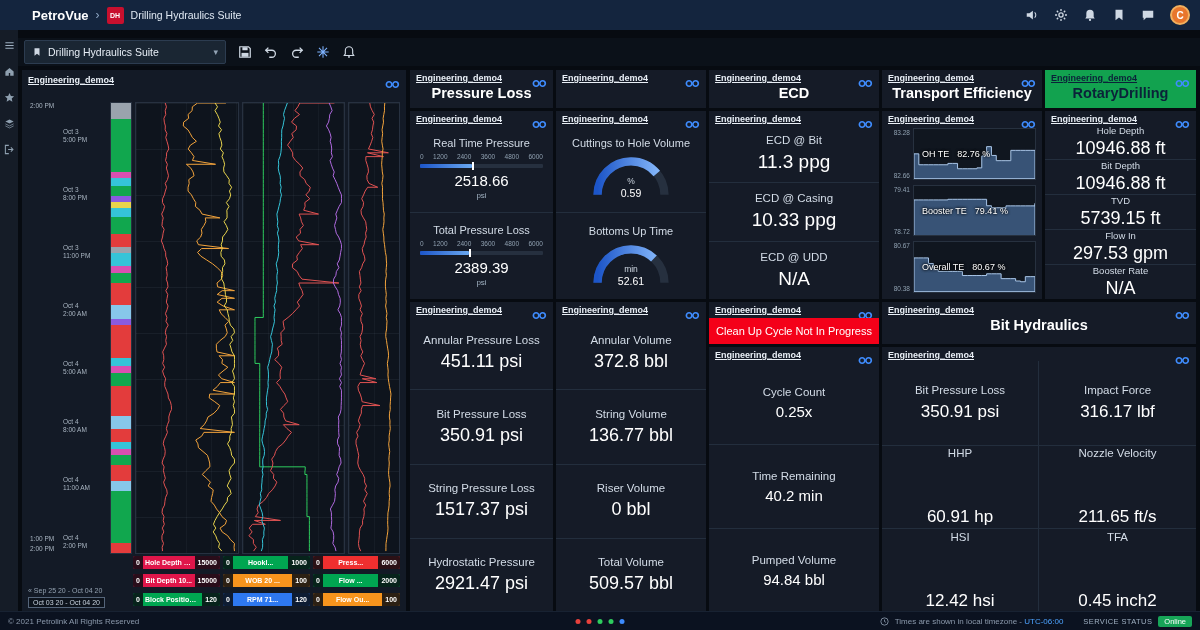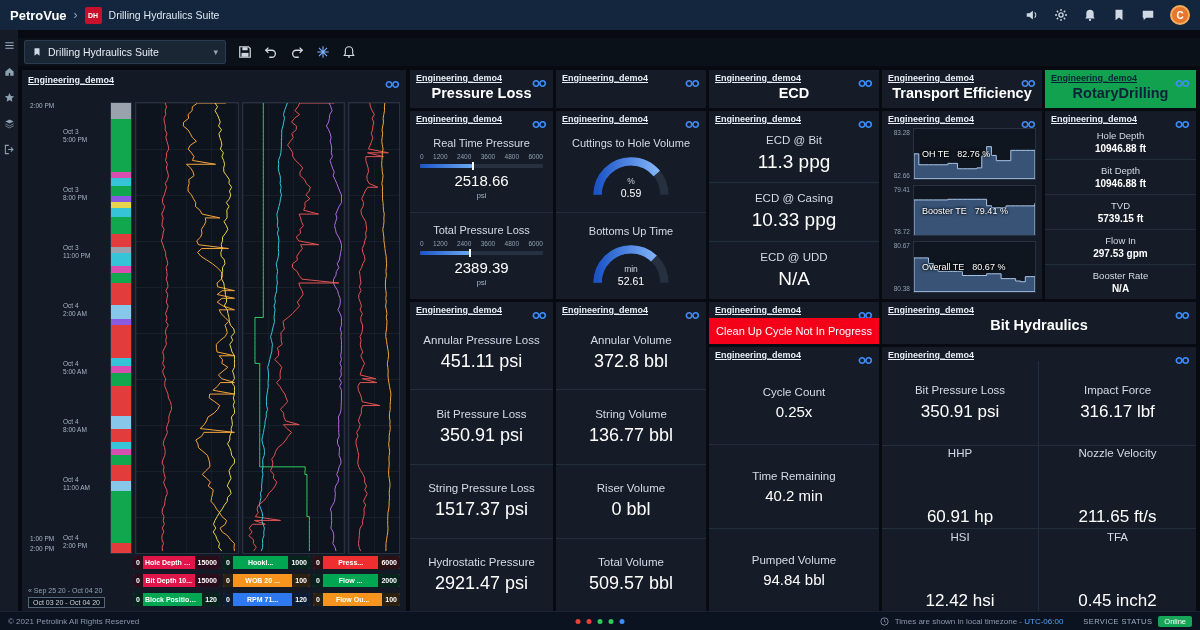--- a/index.html
+++ b/index.html
@@ -1,20 +1,20 @@
 <!DOCTYPE html>
 <html><head>
 <meta charset="utf-8">
 <style>
   html,body{margin:0;padding:0;background:#05080d;}
   .stage{position:relative;width:1200px;height:630px;background:#070b11;font-family:"Liberation Sans",sans-serif;overflow:hidden;color:#e6edf5;}
 
   
   .topbar{position:absolute;left:0;top:0;right:0;height:30px;background:#14253e;display:flex;align-items:center;padding:0 10px;gap:7px;z-index:10;}
-  .brand{font-size:13px;font-weight:bold;color:#fff;}
+  .brand{font-size:13px;font-weight:bold;color:#fff;margin-left:22px;}
   .crumb-sep{color:#8fa7c4;font-size:12px;}
   .app-badge{width:17px;height:17px;background:#c8102e;color:#fff;font-size:7px;font-weight:bold;display:grid;place-items:center;border-radius:2px;}
   .app-name{font-size:10.5px;color:#dfe8f2;}
   .topbar-right{margin-left:auto;display:flex;align-items:center;gap:15px;}
   .tb-icon{width:14px;height:14px;display:block;cursor:pointer;}
   .tb-icon svg{width:14px;height:14px;display:block;}
   .avatar{width:20px;height:20px;border-radius:50%;background:#e8762c;color:#fff;font-size:10px;font-weight:bold;display:grid;place-items:center;border:2px solid #f2b05e;box-sizing:border-box;}
 
   
   .rail{position:absolute;left:0;top:30px;bottom:18px;width:18px;background:#151c27;display:flex;flex-direction:column;align-items:center;padding-top:10px;gap:15px;z-index:5;}
@@ -45,21 +45,21 @@
   .hcard-title{text-align:center;font-size:14.5px;font-weight:600;color:#fff;padding:1px 8px 4px;}
   .hcard.green{background:#12a24f;}
   .hcard.green .src,.hcard.green .hcard-title{color:#0b2239;}
 
   .vrow{flex:1;display:flex;flex-direction:column;align-items:center;justify-content:center;gap:5px;padding:2px;min-height:0;}
   .vrow + .vrow{border-top:1px solid #232e3d;}
   .vlabel{font-size:11.5px;color:#d3dce7;text-align:center;}
   .vval{font-size:19px;color:#fff;text-align:center;}
   .rows-5 .vrow{gap:2px;}
   .rows-5 .vlabel{font-size:9.5px;}
-  .rows-5 .vval{font-size:10px;font-weight:bold;}
+  .rows-5 .vval{font-size:18px;font-weight:normal;}
   .detail .vval{font-size:18px;}
   .cleanup-rows .vval{font-size:15px;}
 
   
   .right-grid{position:absolute;left:410px;top:70px;width:786px;height:542px;display:grid;grid-template-columns:143px 150px 170px 160px 1fr;grid-template-rows:38px 188px 1fr;gap:3px;}
   .col-stack{display:flex;flex-direction:column;gap:3px;min-height:0;}
   .col-stack > .panel{min-height:0;}
   .banner-card{height:42px;flex-shrink:0;}
   .banner{flex:1;background:#f40019;color:#fff;display:flex;align-items:center;justify-content:center;font-size:11px;margin:2px 0 0 0;}
   .bh-wrap{grid-column:4/6;grid-row:3;}

